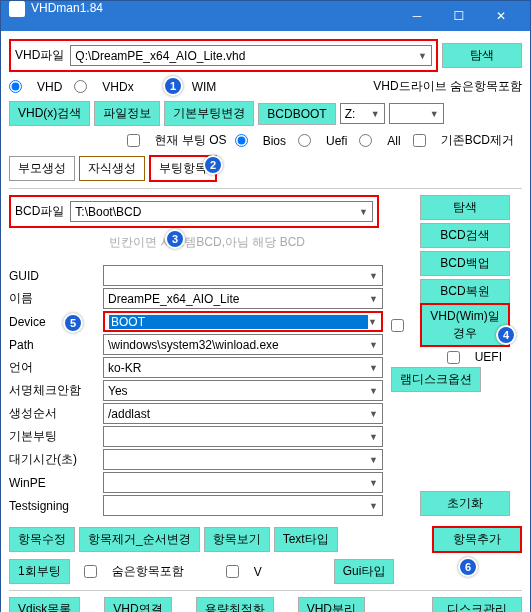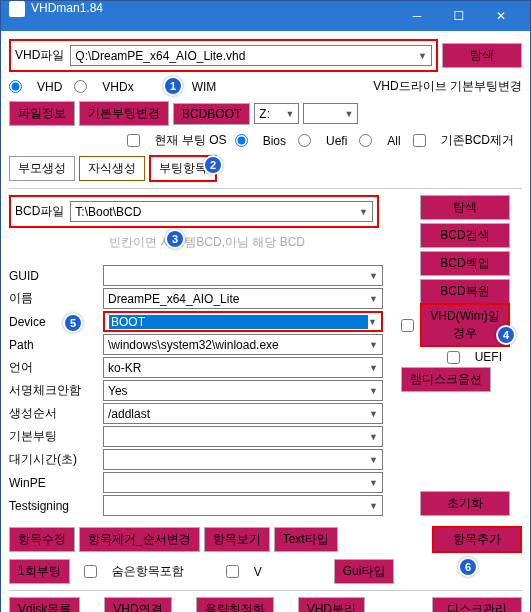--- a/index.html
+++ b/index.html
@@ -4,21 +4,21 @@
 <style>
   * { box-sizing: border-box; margin: 0; padding: 0; }
   body { font-family: "Malgun Gothic", sans-serif; font-size: 12px; background: #f0f0f0; }
   .window { width: 531px; background: #fff; border: 1px solid #2a5699; }
   .titlebar { background: #2a78d4; color: #fff; height: 30px; display: flex; align-items: flex-start; padding: 0 8px; }
   .titlebar .title { flex: 1; }
   .titlebar .icon { width: 16px; height: 16px; background: #fff; margin-right: 6px; border-radius: 2px; }
   .winbtn { width: 42px; height: 30px; display: flex; align-items: center; justify-content: center; color: #fff; }
   .client { padding: 8px; position: relative; }
   .row { display: flex; align-items: center; margin-bottom: 6px; gap: 4px; }
-  .btn { background: #be185d; border: 1px solid #adadad; padding: 3px 8px; font-size: 12px; font-family: inherit; cursor: pointer; }
+  .btn { background: #5eead4; border: 1px solid #adadad; padding: 3px 8px; font-size: 12px; font-family: inherit; cursor: pointer; }
   .combo { display: flex; align-items: center; border: 1px solid #7a7a7a; background: #fff; padding: 2px 4px; height: 21px; }
   .combo .txt { flex: 1; overflow: hidden; white-space: nowrap; }
   .combo .arrow { font-size: 9px; color: #555; }
   .redbox { border: 2px solid #e00; }
   .num { position: absolute; width: 20px; height: 20px; border-radius: 50%; background: #1a5fd6; border: 2px solid #fff; color: #fff; font-weight: bold; font-size: 11px; display: flex; align-items: center; justify-content: center; box-shadow: 0 0 3px rgba(0,0,0,.4); z-index: 10; }
   .radio, .check { display: inline-flex; align-items: center; gap: 15px; margin-right: 8px; }
   .radio input, .check input { margin: 0; }
   .form-grid { display: grid; grid-template-columns: 88px 280px; gap: 2px 6px; align-items: center; }
   .form-grid .combo { width: 100%; }
   .rightcol { position: absolute; right: 12px; display: flex; flex-direction: column; gap: 3px; }
@@ -58,25 +58,26 @@
           <span>VHD</span>
         </label>
       <label class="radio">
           <input type="radio" style="">
           <span>VHDx</span>
         </label>
       <label class="radio" style="margin-left:18px;">
           <input type="radio" style="">
           <span>WIM</span>
         </label>
-      <span style="margin-left:auto;">VHD드라이브 기본부팅변경</span>
+      <span style="margin-left:auto;">VHD드라이브 숨은항목포함</span>
       <div class="num" style="left:154px;top:-2px;">1</div>
     </div>
 
     <div class="row">
+      <button class="btn">VHD(x)검색</button>
       <button class="btn">파일정보</button>
       <button class="btn">기본부팅변경</button>
       <button class="btn">BCDBOOT</button>
       <div class="combo" style="width:45px;">
         <span class="txt">Z:</span>
           <span class="arrow">▼</span>
       </div>
       <div class="combo" style="width:55px;">
         <span class="txt"></span>
           <span class="arrow">▼</span>
@@ -133,21 +134,21 @@
           </div>
         </div>
       </div>
       <div class="disabled-text" style="margin-left:100px;position:relative;">빈칸이면 시스템BCD,아님 해당 BCD</div>
       <div class="num" style="left:156px;top:34px;">3</div>
 
       <div style="height:14px;"></div>
 
       <div style="position:relative;">
         <div class="rightcol" style="top:38px;">
-          <div style="display:flex;align-items:center;gap:6px;position:relative;">
+          <div style="display:flex;align-items:center;gap:16px;position:relative;">
             <input type="checkbox" style="">
             <button class="btn redbox" style="width:90px;">VHD(Wim)일 경우</button>
           </div>
           <label class="check" style="justify-content:flex-end;position:relative;">
               <input type="checkbox" style="">
               <span>UEFI</span>
           </label>
           <button class="btn">램디스크옵션</button>
         </div>
         <div class="num" style="right:6px;top:60px;">4</div>

